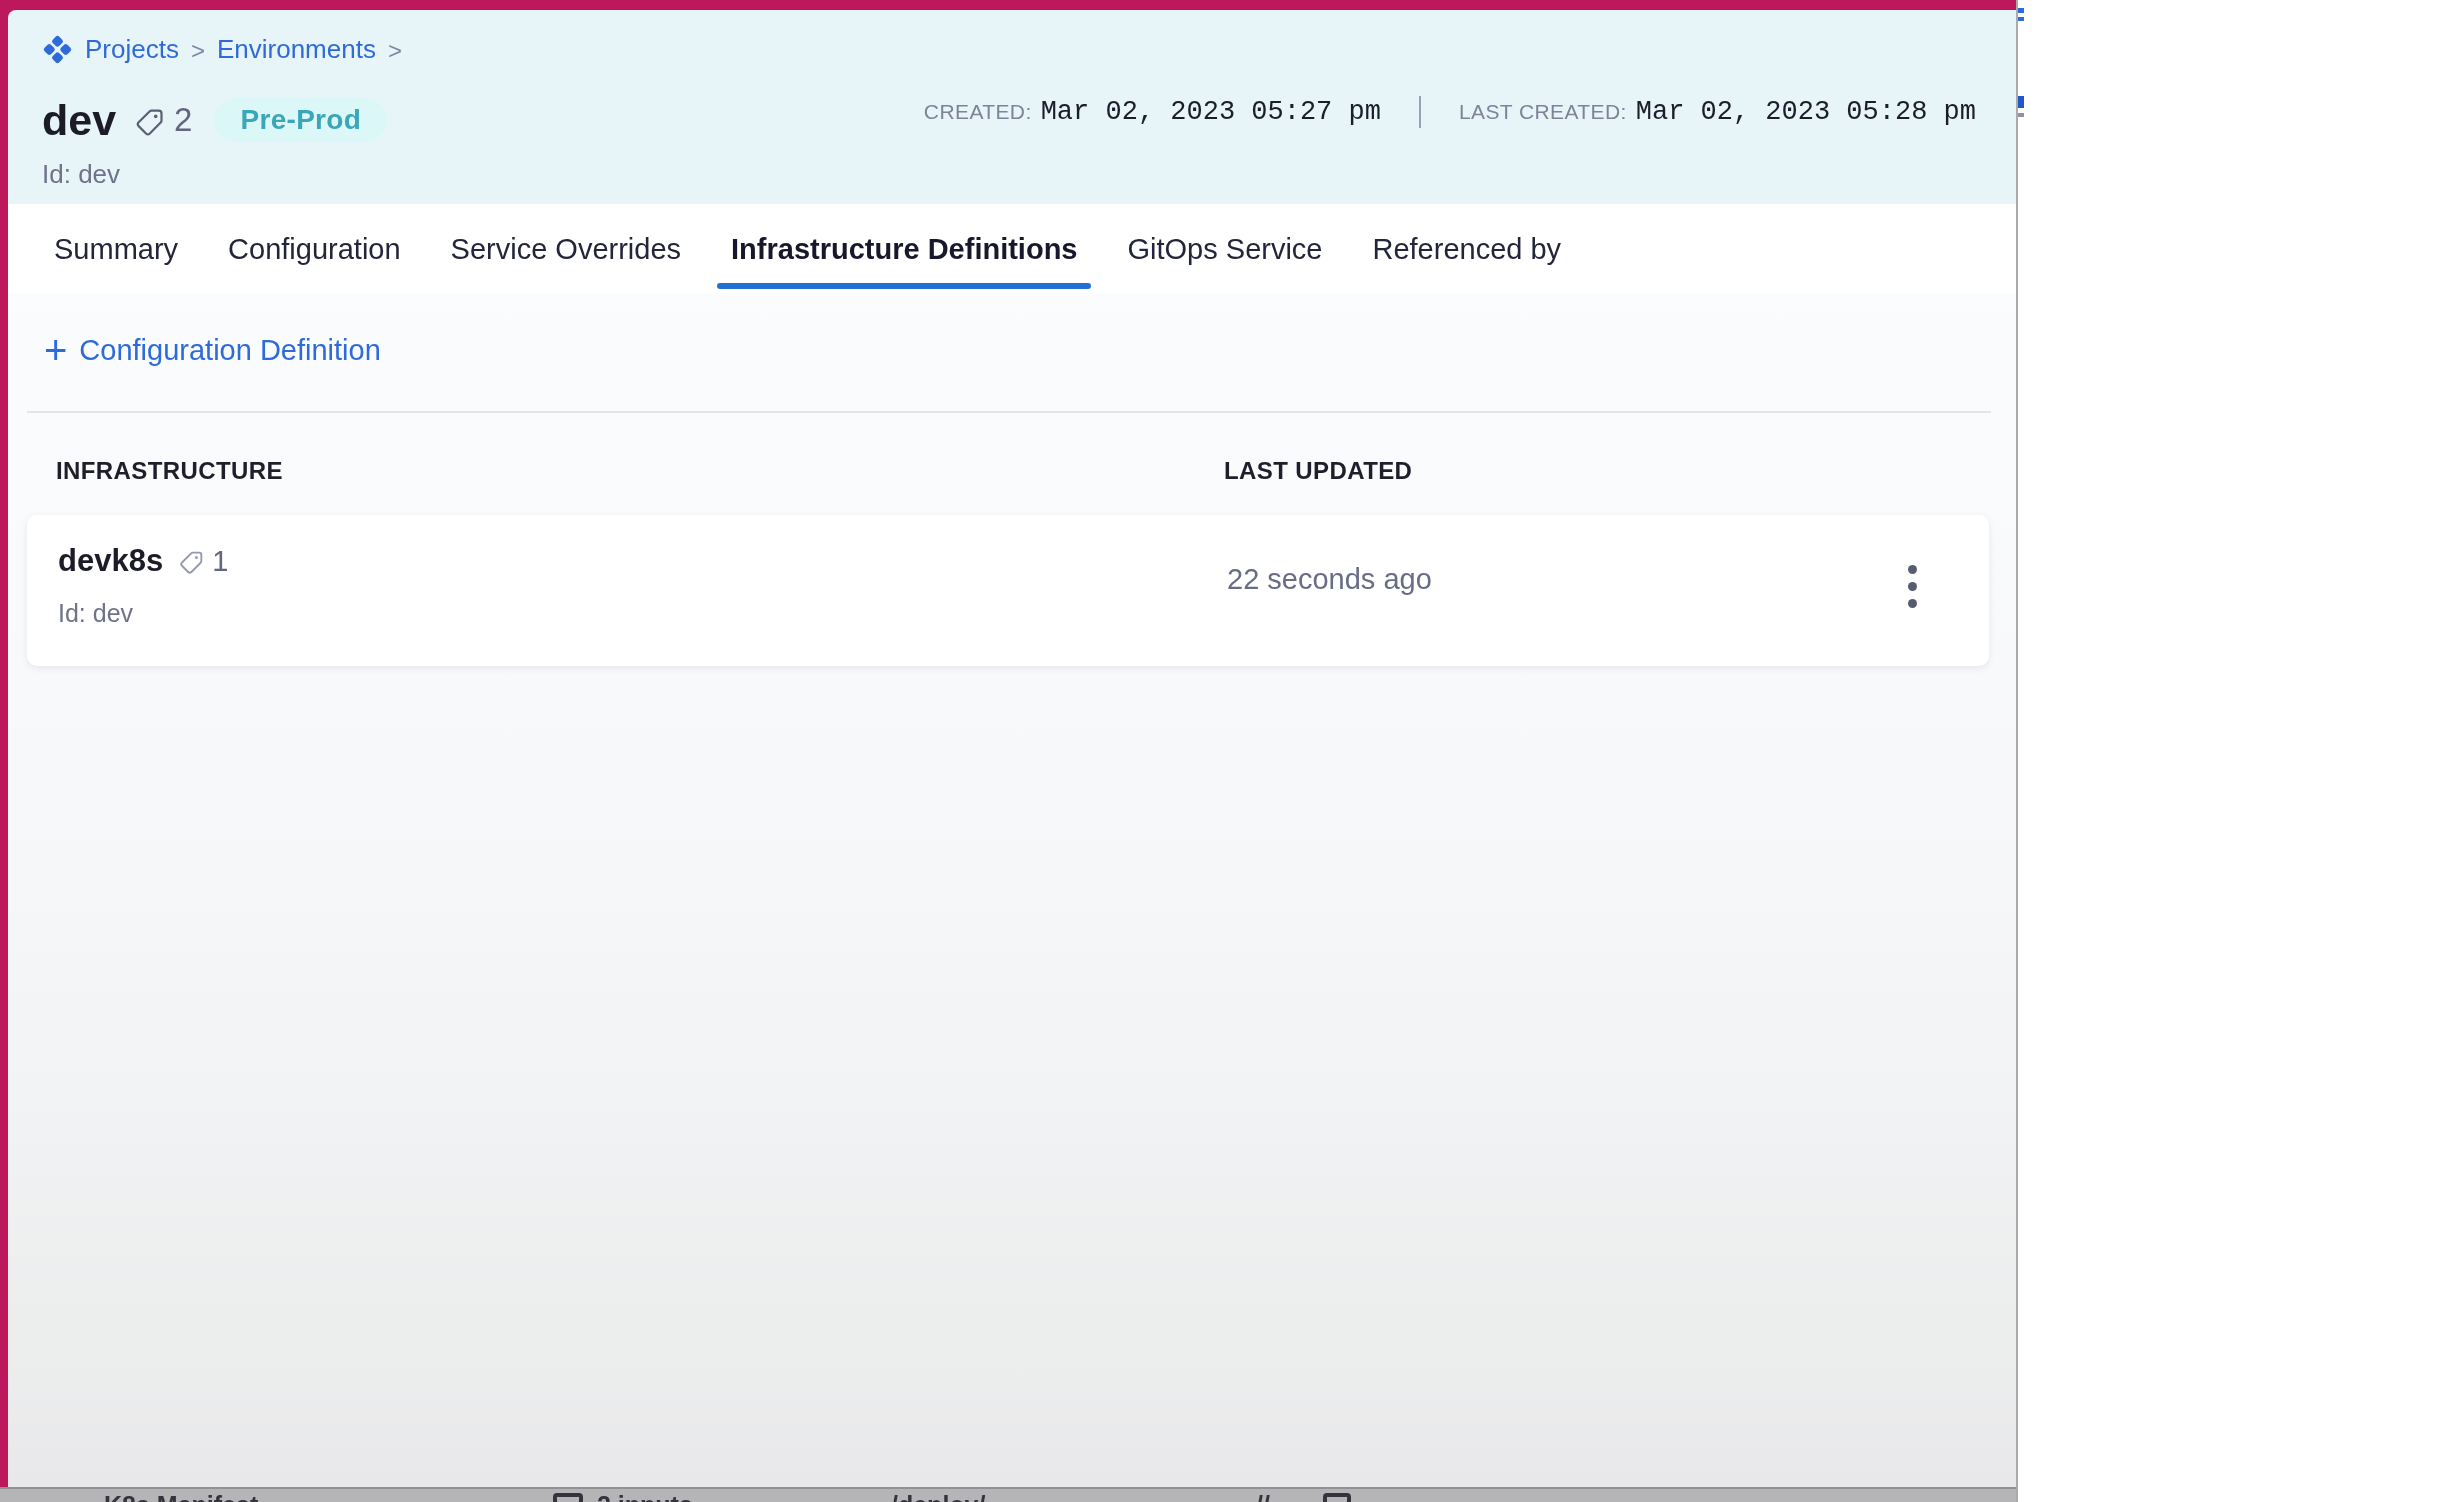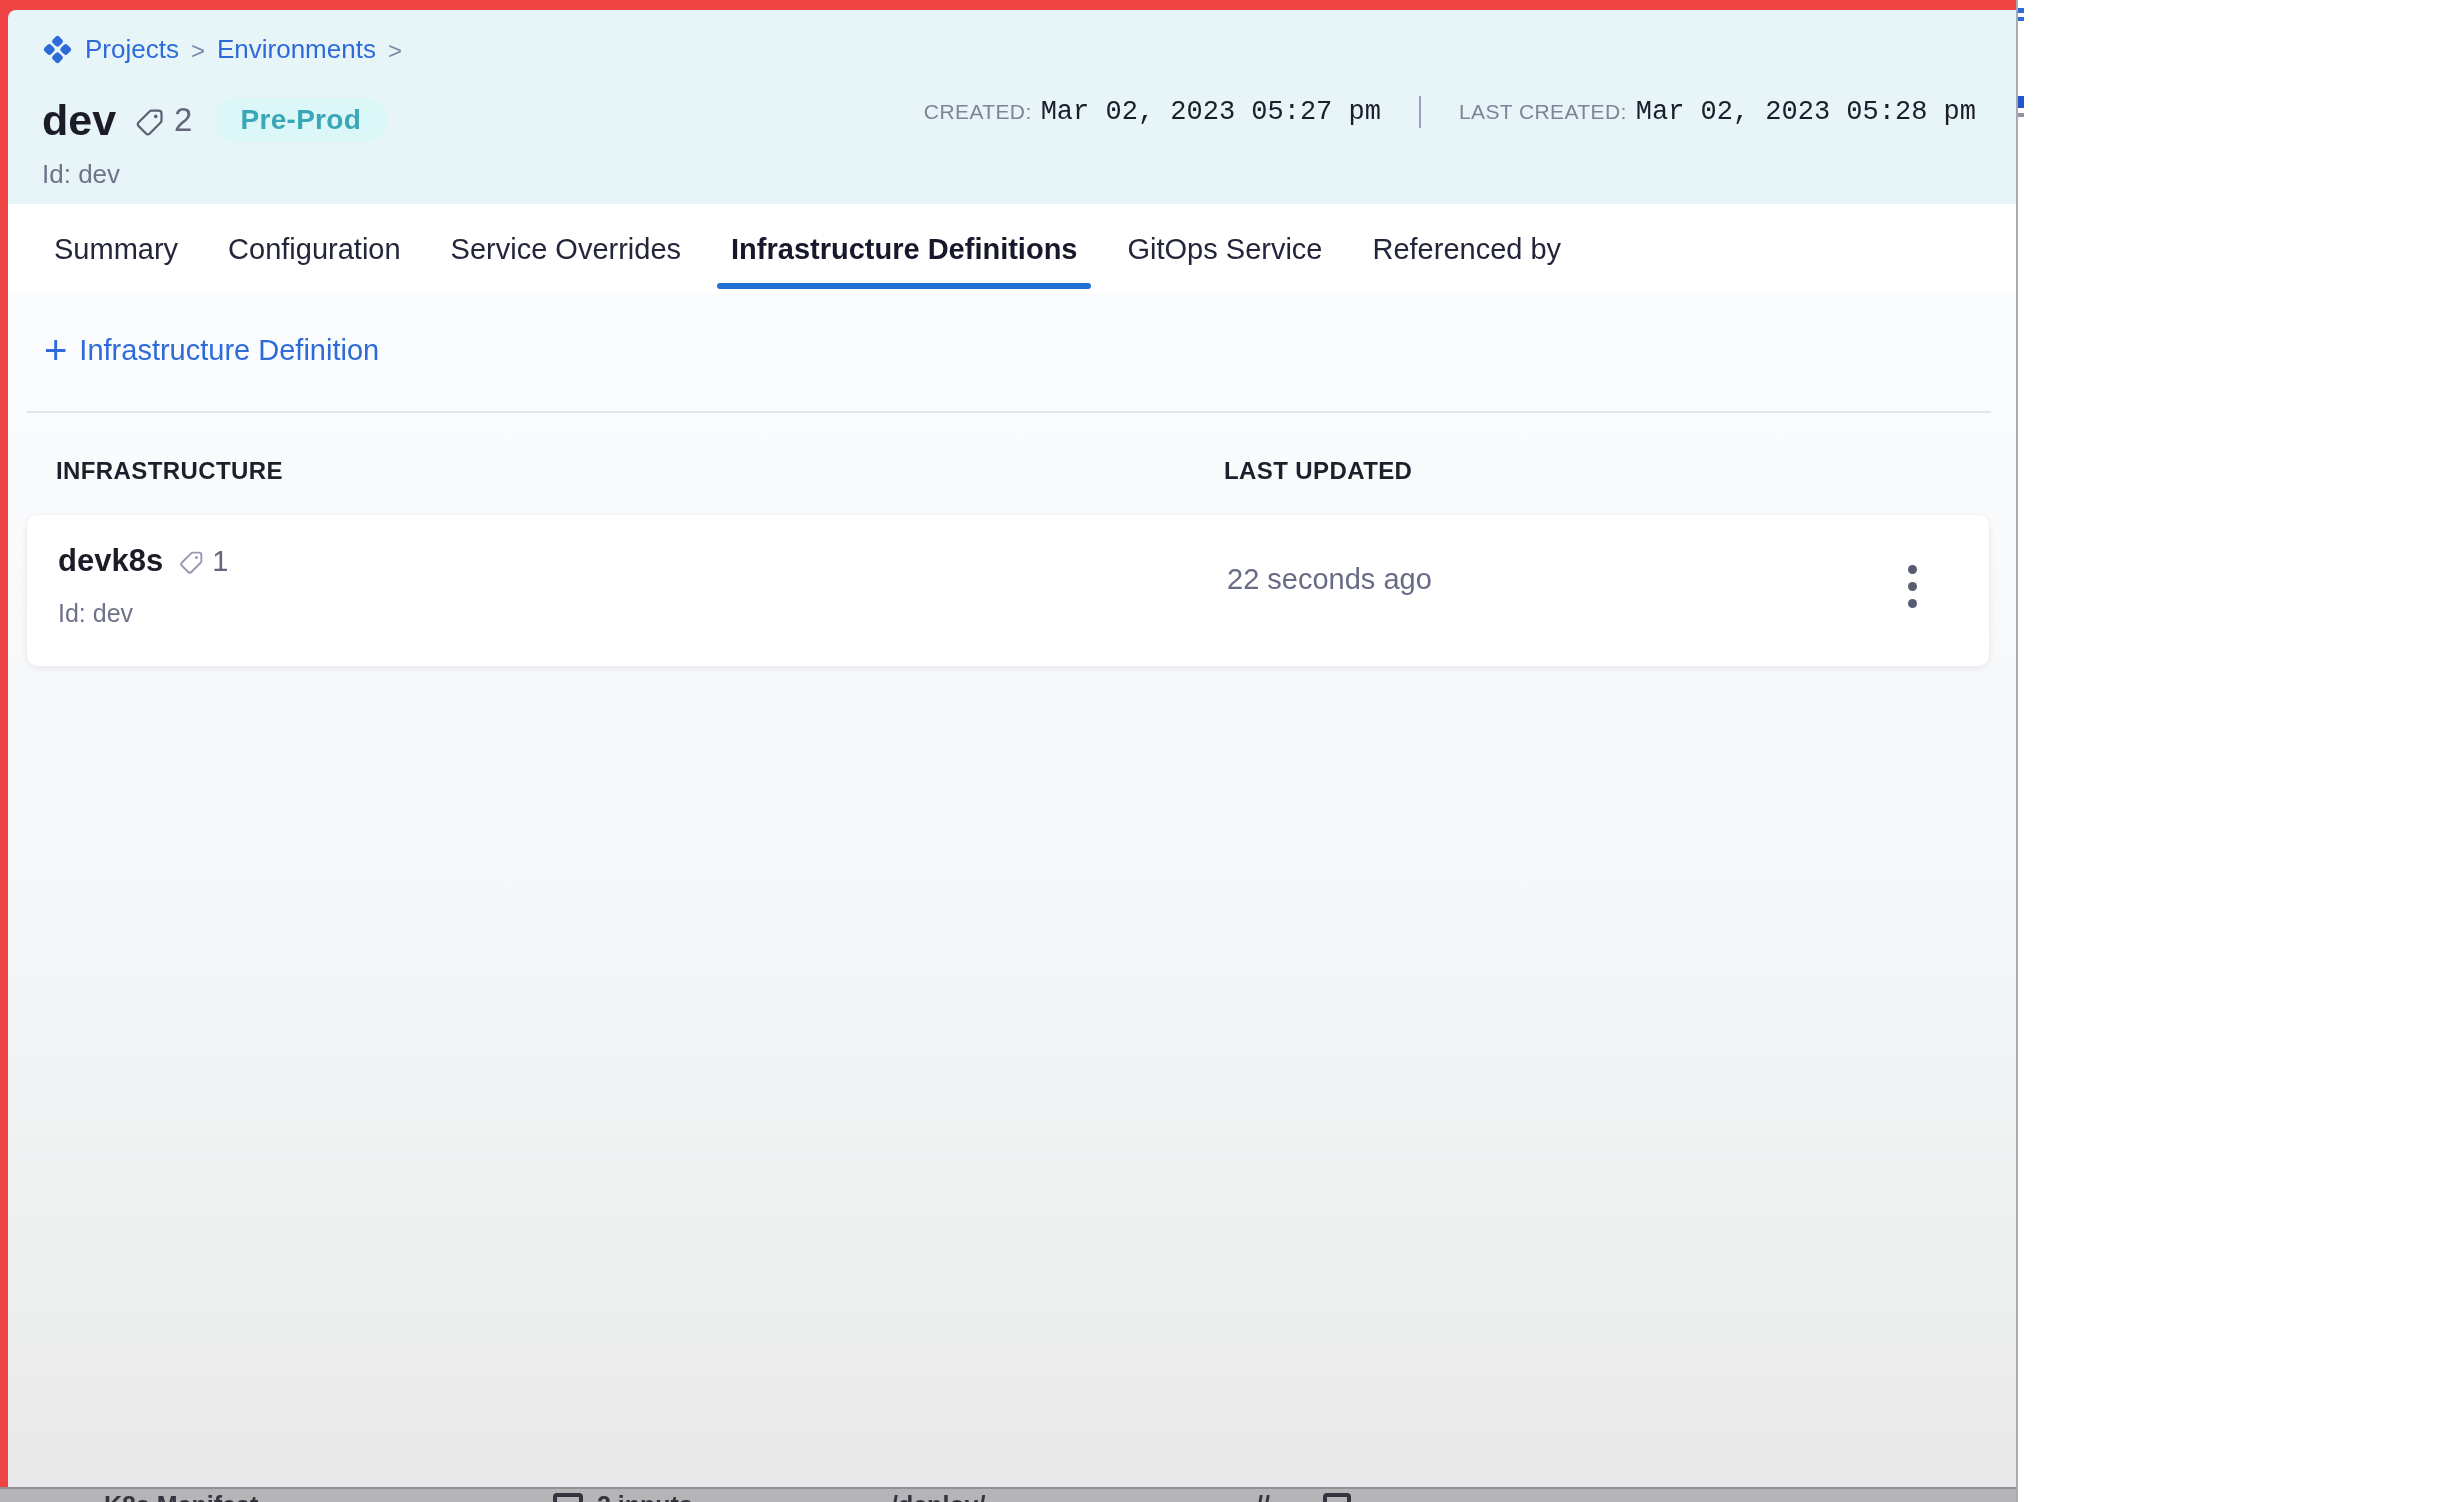--- a/index.html
+++ b/index.html
@@ -1,16 +1,16 @@
 <!DOCTYPE html>
 <html><head>
 <meta charset="utf-8">
 <style>
   html,body{margin:0;padding:0;background:#fff;}
-  .screen{position:relative;width:2024px;height:1502px;background:#ef4444;overflow:hidden;
+  .screen{position:relative;width:2024px;height:1502px;background:#be185d;overflow:hidden;
           font-family:"Liberation Sans",sans-serif;-webkit-font-smoothing:antialiased;}
   .app{position:absolute;left:8px;top:10px;right:6px;bottom:0;}
 
   
   .page-header{position:absolute;left:0;top:0;right:0;height:194px;background:#e7f5f8;border-radius:8px 0 0 0;}
   .breadcrumb{position:absolute;left:34px;top:24px;display:flex;align-items:center;gap:12px;
               font-size:26px;color:#2e6bd9;}
   .crumb-link{color:#2e6bd9;cursor:pointer;}
   .crumb-sep{color:#7e88a6;font-size:24px;padding-top:2px;}
   .title-row{position:absolute;left:34px;top:88px;display:flex;align-items:center;justify-content:center;}
@@ -133,21 +133,21 @@
       <div class="tab">Configuration</div>
       <div class="tab">Service Overrides</div>
       <div class="tab active">Infrastructure Definitions</div>
       <div class="tab">GitOps Service</div>
       <div class="tab">Referenced by</div>
     </nav>
 
     <main class="content">
       <div class="add-row">
         <span class="plus-glyph">+</span>
-        <span>Infrastructure Definition</span>
+        <span>Configuration Definition</span>
       </div>
 
       <div class="divider"></div>
 
       <div class="col-head col-infra">INFRASTRUCTURE</div>
       <div class="col-head col-updated">LAST UPDATED</div>
 
       <div class="row-card">
         <div class="row-name">
           <span>devk8s</span>

